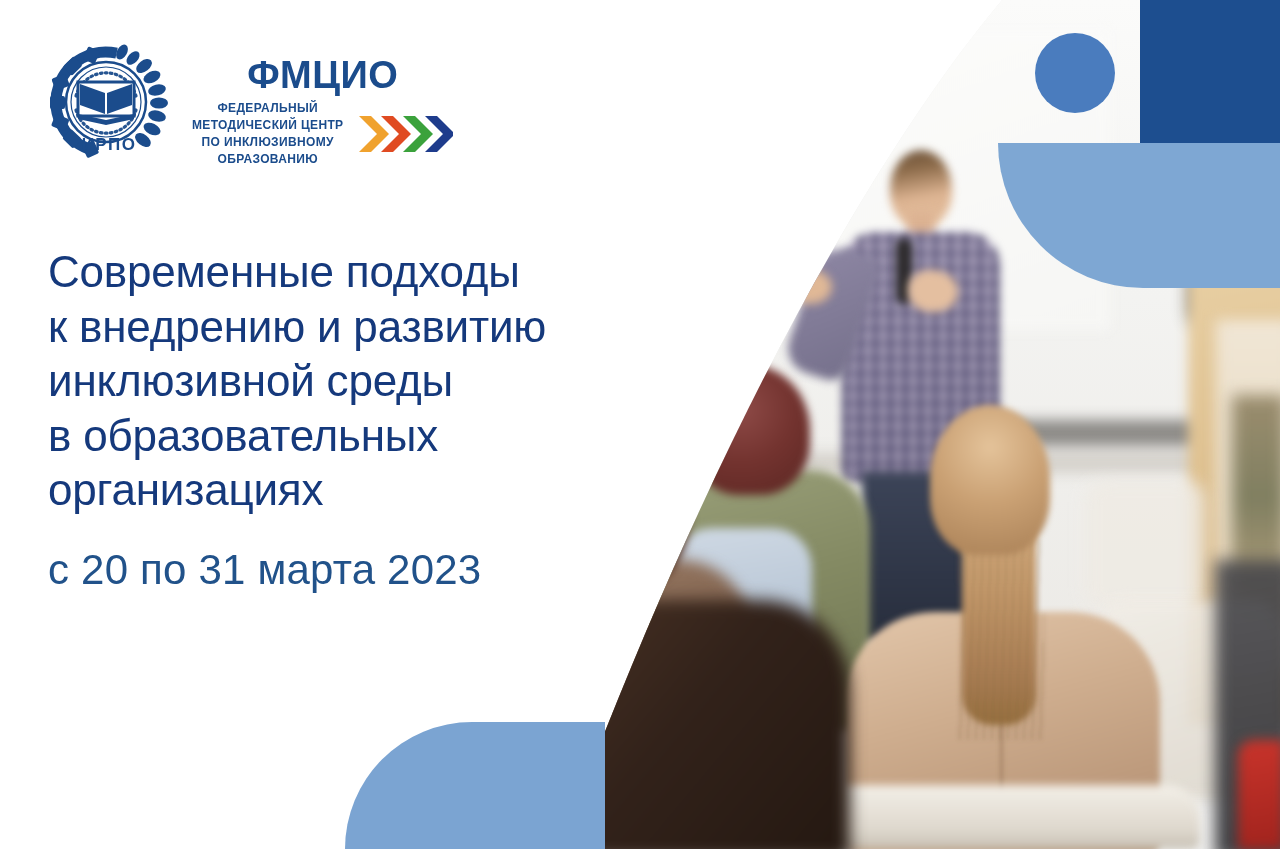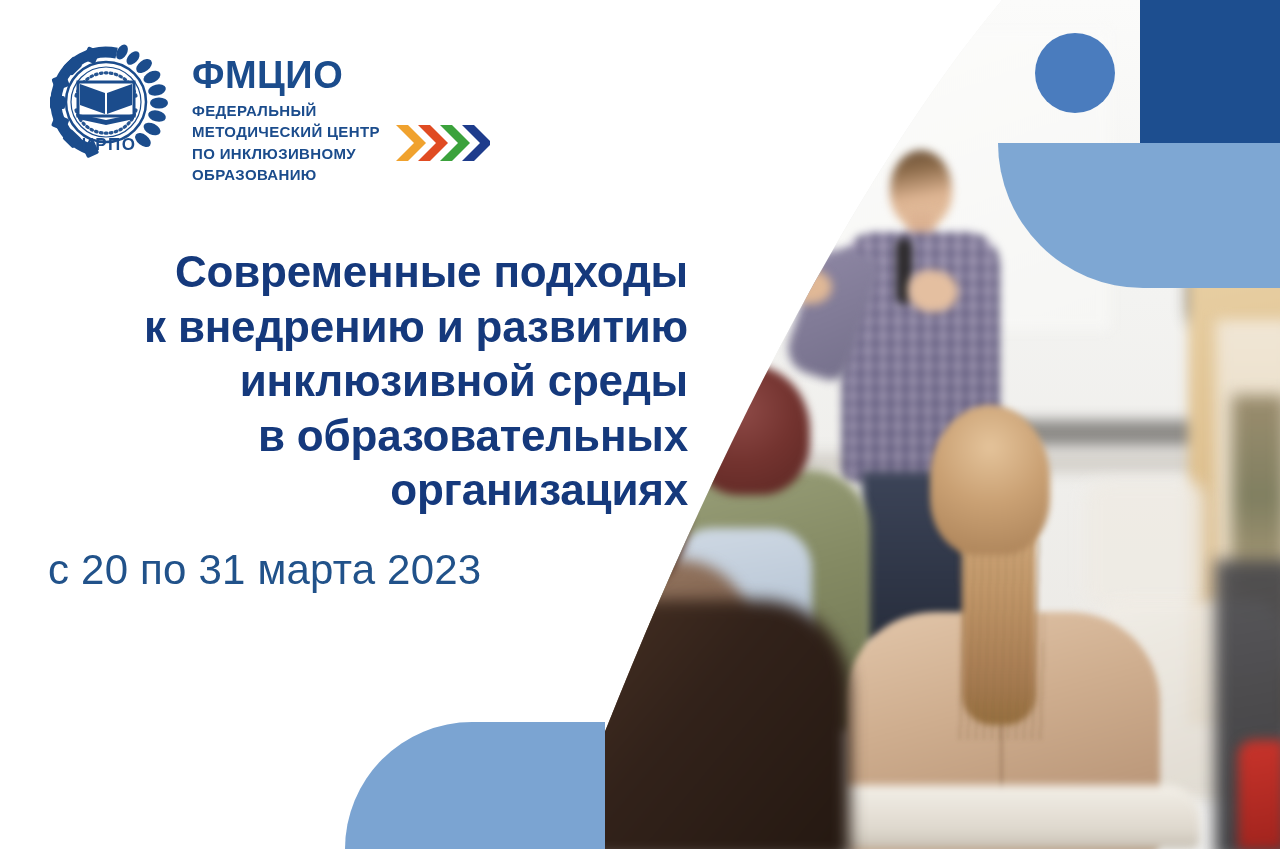--- a/index.html
+++ b/index.html
@@ -300,53 +300,52 @@
 
   
   .logo-row {
     position: absolute;
     left: 48px; top: 44px;
     display: flex;
     align-items: flex-start;
     gap: 22px;
   }
   .irpo-mark { width: 122px; height: 116px; display: block; }
-  .fmcio-block { padding-top: 12px; }
+  .fmcio-block { padding-top: 12px; text-align: center; }
   .fmcio-word {
     font-size: 38px;
     font-weight: bold;
     letter-spacing: .5px;
     line-height: 1;
     margin-bottom: 6px;
   }
   .fmcio-lower {
     display: flex;
     align-items: center;
     gap: 14px;
   }
   .fmcio-sub {
-    font-size: 15px;
+    font-size: 12px;
     font-weight: bold;
     line-height: 1.42;
     letter-spacing: .35px;
     white-space: pre-line;
   }
   .chevrons { display: block; }
 
   
   .headline {
     position: absolute;
     left: 48px; top: 245px;
     width: 640px;
     font-size: 44px;
-    font-weight: bold;
+    font-weight: normal;
     line-height: 1.24;
     letter-spacing: -.2px;
     white-space: pre-line;
-    text-align: right;
   }
   .dateline {
     position: absolute;
     left: 48px; top: 545px;
     font-size: 42px;
     font-weight: normal;
     line-height: 1.2;
     letter-spacing: .2px;
   }
 </style>

